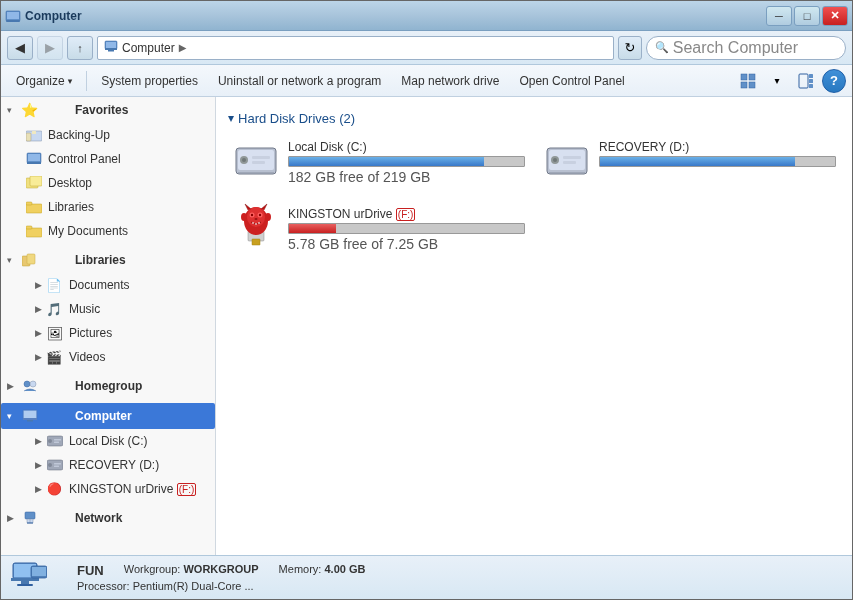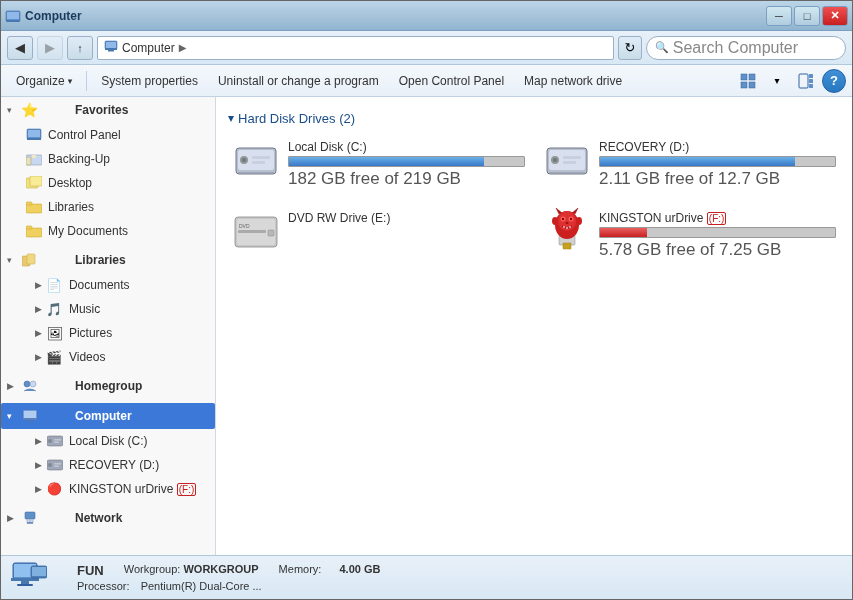--- a/index.html
+++ b/index.html
@@ -331,21 +331,21 @@
       overflow: hidden;
       margin-bottom: 2px;
     }
     .progress-bar-inner {
       height: 100%;
       border-radius: 0;
     }
     .progress-blue { background: linear-gradient(to bottom, #6ab0e8, #3878c8); }
     .progress-red { background: linear-gradient(to bottom, #e86060, #c82020); }
     .drive-space {
-      font-size: 17px;
+      font-size: 14px;
       color: #555;
     }
 
     
     .status-bar {
       height: 44px;
       background: linear-gradient(to bottom, #e8f0f8, #d8e8f4);
       border-top: 1px solid #b0c8dc;
       display: flex;
       align-items: center;
@@ -413,27 +413,27 @@
   <div class="toolbar">
     <button class="toolbar-btn">
       <span>Organize</span>
       <span style="font-size:9px">▾</span>
     </button>
     <div class="toolbar-sep"></div>
     <button class="toolbar-btn">
       <span>System properties</span>
     </button>
     <button class="toolbar-btn">
-      <span>Uninstall or change a program</span>
+      <span>Uninstall or network a program</span>
+    </button>
+    <button class="toolbar-btn">
+      <span>Map network drive</span>
     </button>
     <button class="toolbar-btn">
       <span>Open Control Panel</span>
-    </button>
-    <button class="toolbar-btn">
-      <span>Map network drive</span>
     </button>
     <div class="toolbar-right">
       <button class="view-btn">
         <svg width="16" height="16" viewBox="0 0 16 16">
           <rect x="1" y="1" width="6" height="6" fill="#6090c8" stroke="#3060a0" stroke-width="0.5"></rect>
           <rect x="9" y="1" width="6" height="6" fill="#6090c8" stroke="#3060a0" stroke-width="0.5"></rect>
           <rect x="1" y="9" width="6" height="6" fill="#6090c8" stroke="#3060a0" stroke-width="0.5"></rect>
           <rect x="9" y="9" width="6" height="6" fill="#6090c8" stroke="#3060a0" stroke-width="0.5"></rect>
         </svg>
       </button>
@@ -456,36 +456,36 @@
 
       <div class="sidebar-section">
         <div class="sidebar-header">
           <span class="expand-icon">▾</span>
           <span class="section-icon" style="color:#e8a020">⭐</span>
           <span class="section-label">Favorites</span>
         </div>
         <div class="sidebar-item">
           <span class="item-icon">
             <svg width="16" height="14" viewBox="0 0 16 14">
+              <rect x="0" y="3" width="16" height="10" rx="1" fill="#c8d8f0" stroke="#8090a8" stroke-width="0.5"></rect>
+              <rect x="0" y="5" width="5" height="8" rx="1" fill="#e8e0b8" stroke="#a09880" stroke-width="0.5"></rect>
+              <rect x="6" y="3" width="4" height="3" rx="0.5" fill="#f0e8c0"></rect>
+            </svg>
+          </span>
+          <span class="item-label">Backing-Up</span>
+        </div>
+        <div class="sidebar-item">
+          <span class="item-icon">
+            <svg width="16" height="14" viewBox="0 0 16 14">
               <rect x="1" y="1" width="14" height="10" rx="1" fill="#6090c8" stroke="#3060a0" stroke-width="0.5"></rect>
               <rect x="2" y="2" width="12" height="7" fill="#90b8e8"></rect>
               <rect x="1" y="10" width="14" height="2" rx="0" fill="#4878b0"></rect>
             </svg>
           </span>
           <span class="item-label">Control Panel</span>
-        </div>
-        <div class="sidebar-item">
-          <span class="item-icon">
-            <svg width="16" height="14" viewBox="0 0 16 14">
-              <rect x="0" y="3" width="16" height="10" rx="1" fill="#c8d8f0" stroke="#8090a8" stroke-width="0.5"></rect>
-              <rect x="0" y="5" width="5" height="8" rx="1" fill="#e8e0b8" stroke="#a09880" stroke-width="0.5"></rect>
-              <rect x="6" y="3" width="4" height="3" rx="0.5" fill="#f0e8c0"></rect>
-            </svg>
-          </span>
-          <span class="item-label">Backing-Up</span>
         </div>
         <div class="sidebar-item">
           <span class="item-icon">
             <svg width="16" height="14" viewBox="0 0 16 14">
               <rect x="0" y="2" width="12" height="10" rx="1" fill="#f0e080" stroke="#c0a830" stroke-width="0.5"></rect>
               <rect x="4" y="0" width="12" height="10" rx="1" fill="#f8ec98" stroke="#c0a830" stroke-width="0.5"></rect>
             </svg>
           </span>
           <span class="item-label">Desktop</span>
         </div>
@@ -657,48 +657,27 @@
               <rect x="18" y="16" width="18" height="3" rx="1" fill="#c8d0e0"></rect>
               <rect x="18" y="21" width="13" height="3" rx="1" fill="#c8d0e0"></rect>
               <rect x="4" y="32" width="36" height="1" fill="#a0a8b8"></rect>
             </svg>
           </div>
           <div class="drive-info">
             <div class="drive-name">RECOVERY (D:)</div>
             <div class="progress-bar-outer">
               <div class="progress-bar-inner progress-blue" style="width:83%"></div>
             </div>
-            <div class="drive-space">2.11 GB free of 12.7 GB</div>
           </div>
         </div>
       </div>
 
 
       <div class="drives-grid">
 
-        <div class="drive-item">
-          <div class="drive-icon">
-            <svg width="44" height="44" viewBox="0 0 44 44">
-
-              <rect x="1" y="8" width="42" height="30" rx="3" fill="#c8c8c8" stroke="#888" stroke-width="0.8"></rect>
-              <rect x="3" y="10" width="38" height="26" rx="2" fill="#d8d8d8"></rect>
-
-              <rect x="4" y="21" width="28" height="3" rx="1" fill="#aaa"></rect>
-
-              <rect x="34" y="21" width="6" height="6" rx="1" fill="#b8b8b8" stroke="#888" stroke-width="0.5"></rect>
-
-              <text x="5" y="19" font-size="5" fill="#666">DVD</text>
-
-              <circle cx="35" cy="35" r="0" fill="none"></circle>
-            </svg>
-          </div>
-          <div class="drive-info">
-            <div class="drive-name">DVD RW Drive (E:)</div>
-          </div>
-        </div>
 
         <div class="drive-item">
           <div class="drive-icon" style="position:relative">
 
             <svg width="44" height="48" viewBox="0 0 44 48">
 
               <rect x="14" y="28" width="16" height="10" rx="1" fill="#d0d0d0" stroke="#888" stroke-width="0.5"></rect>
 
               <rect x="18" y="36" width="8" height="6" rx="0.5" fill="#c8a020" stroke="#a08010" stroke-width="0.5"></rect>
 
@@ -753,25 +732,25 @@
     </div>
     <div class="status-info">
       <div class="status-row">
         <span style="font-weight:bold;font-size:13px">FUN</span>
         <span>
           <span>Workgroup:</span>
           <span style="font-weight:bold">WORKGROUP</span>
         </span>
         <span>
           <span>Memory:</span>
-          <span style="margin-left:15px;font-weight:bold">4.00 GB</span>
+          <span style="margin-left:0;font-weight:bold">4.00 GB</span>
         </span>
       </div>
       <div class="status-row" style="margin-top:2px">
         <span>
           <span>Processor:</span>
-          <span style="margin-left:8px">Pentium(R) Dual-Core ...</span>
+          <span style="margin-left:0">Pentium(R) Dual-Core ...</span>
         </span>
       </div>
     </div>
   </div>
 
 </div>
 
 </body></html>

